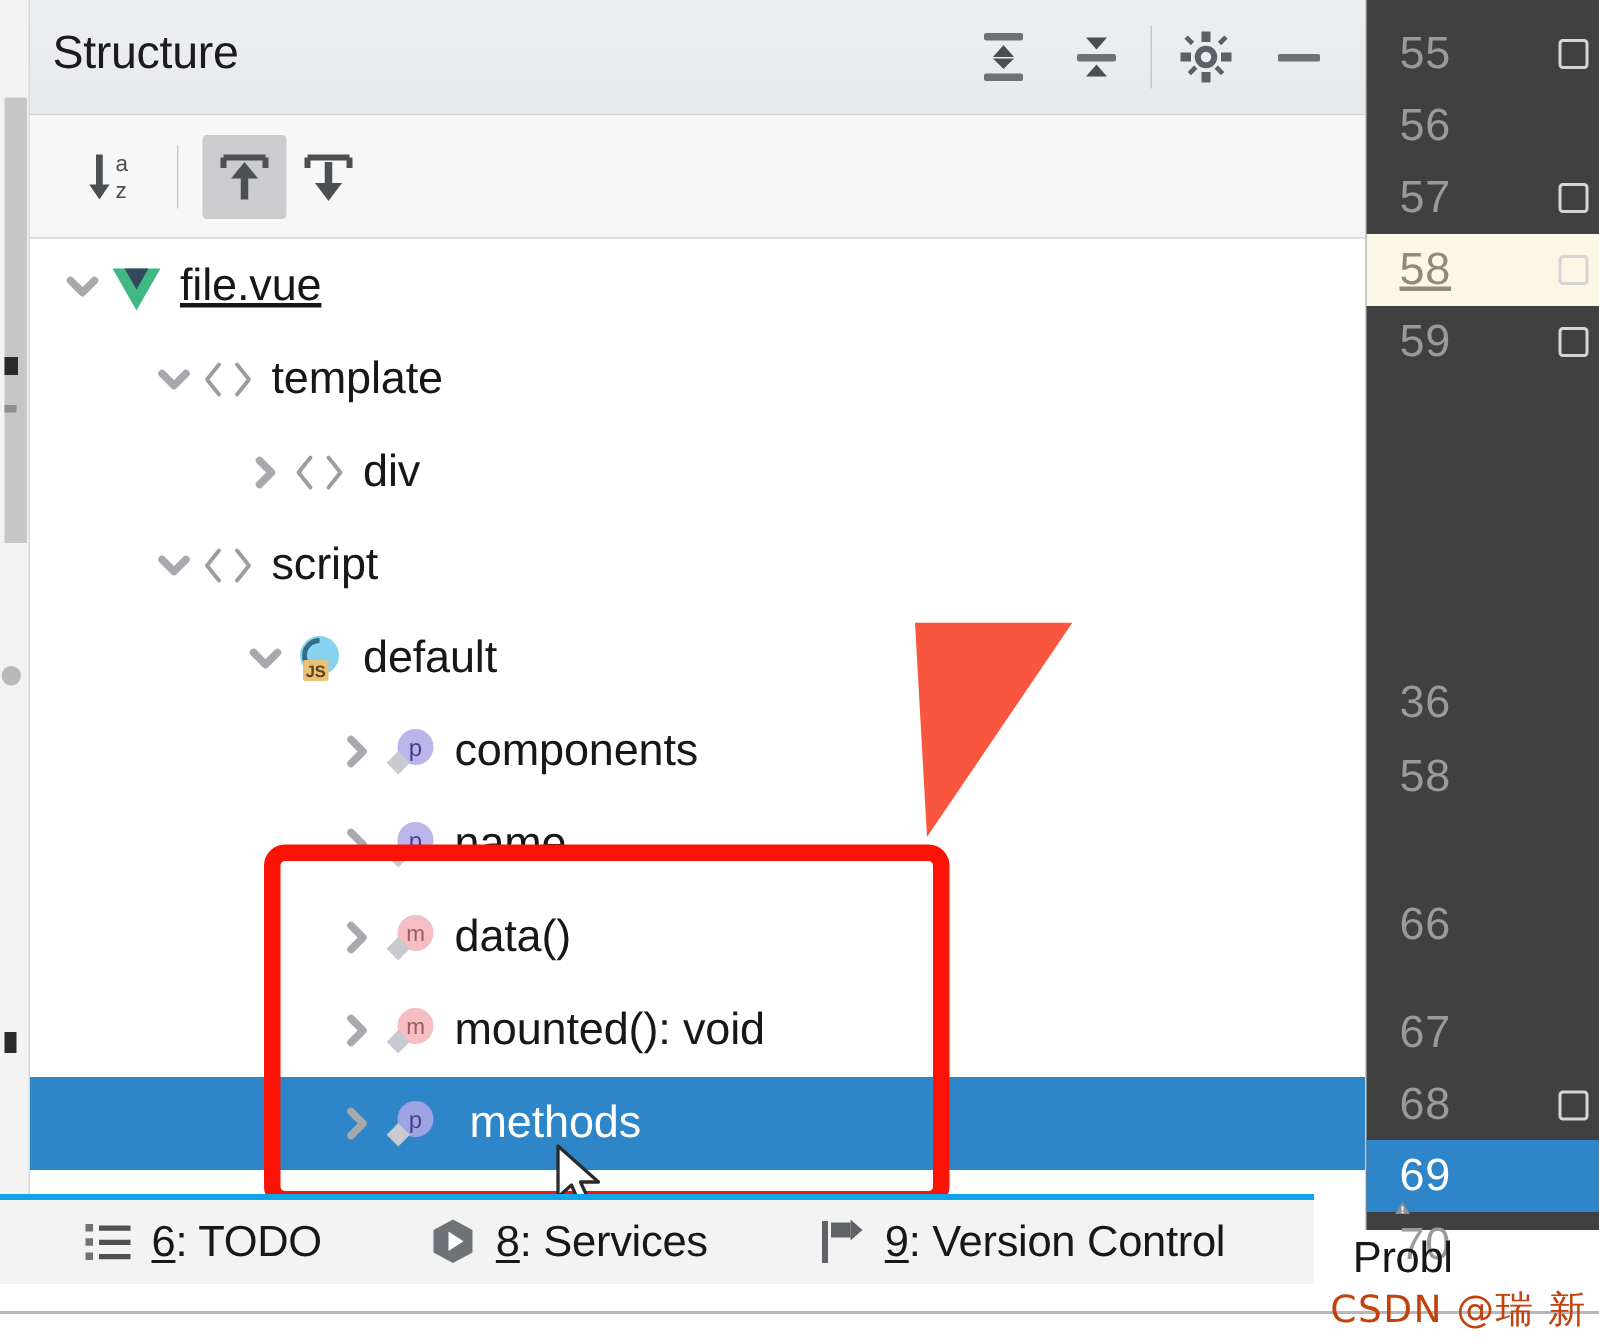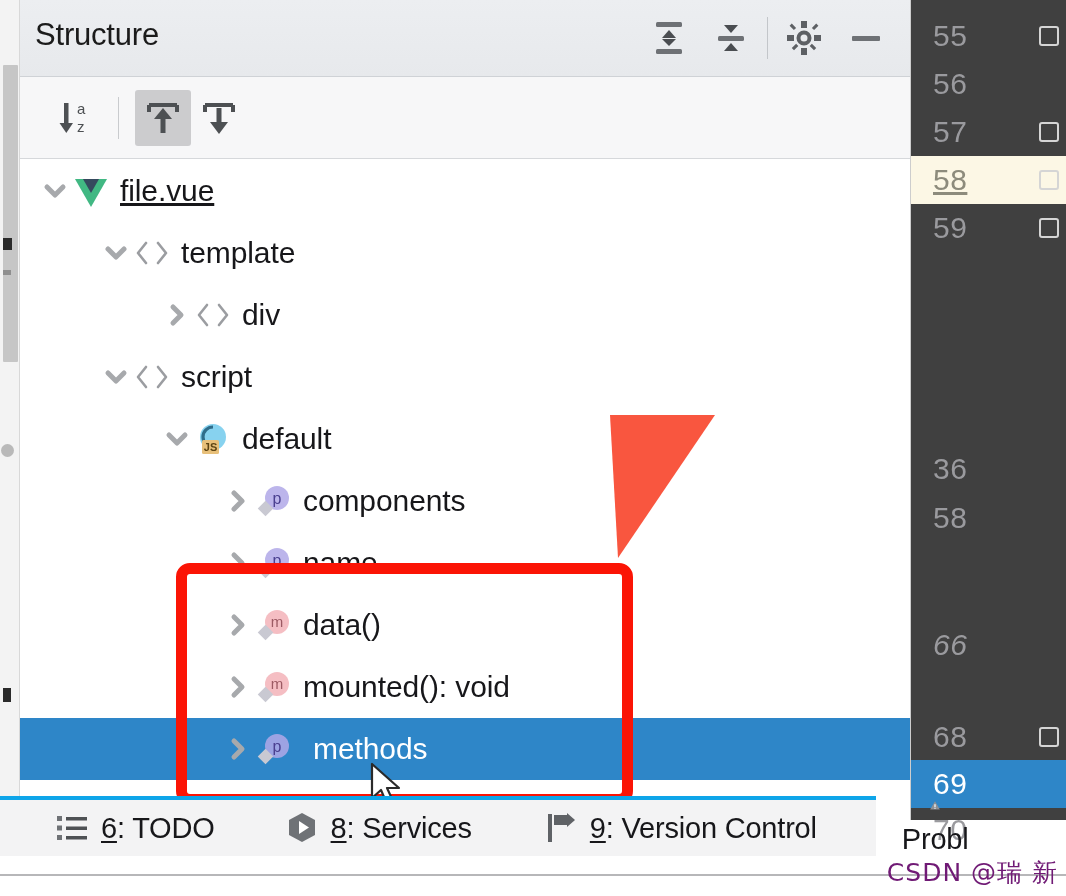--- a/index.html
+++ b/index.html
@@ -97,21 +97,21 @@
     position:absolute; left:0; top:796px; width:876px; height:56px;
     background:#f3f3f4; border-top:4px solid #0ea5e9;
     display:flex; align-items:center;
   }
   .sb-item { display:flex; align-items:center; gap:12px; height:56px; }
   .sb-label { font-size:29px; color:#17171a; white-space:nowrap; letter-spacing:-0.2px; }
   .sb-label u { text-decoration:underline; text-underline-offset:3px; }
   .statusbar-bottom { position:absolute; left:0; top:876px; width:1066px; height:20px; background:#ffffff; }
   .watermark {
     position:absolute; right:8px; top:856px;
-    font-size:25px; color:#701a75; letter-spacing:1px;
+    font-size:25px; color:#c2410c; letter-spacing:1px;
     font-family:"DejaVu Sans","Liberation Sans",sans-serif;
     margin-left:32px;
   }
   .sb-divider { position:absolute; left:0; top:874px; width:1066px; height:2px; background:#b7b7b9; }
 </style>
 </head>
 <body>
 
 <div id="root">
 
@@ -379,22 +379,25 @@
       <div class="gline" style="top: 204px;">
         <span>59</span>
         <span class="gfold" style="top: 14px;"></span>
       </div>
       <div class="gline" style="top: 445px;">
         <span>36</span>
       </div>
       <div class="gline" style="top: 494px;">
         <span>58</span>
       </div>
-      <div class="gline" style="top: 621px; font-style: italic;">
+      <div class="gline" style="top: 593px;">
         <span>66</span>
+      </div>
+      <div class="gline" style="top: 665px;">
+        <span>67</span>
       </div>
       <div class="gline" style="top: 713px;">
         <span>68</span>
         <span class="gfold" style="top: 14px;"></span>
       </div>
       <div class="gline selrow" style="top: 760px;">
         <span>69</span>
       </div>
       <div class="gline" style="top: 806px;">
         <span>70</span>

